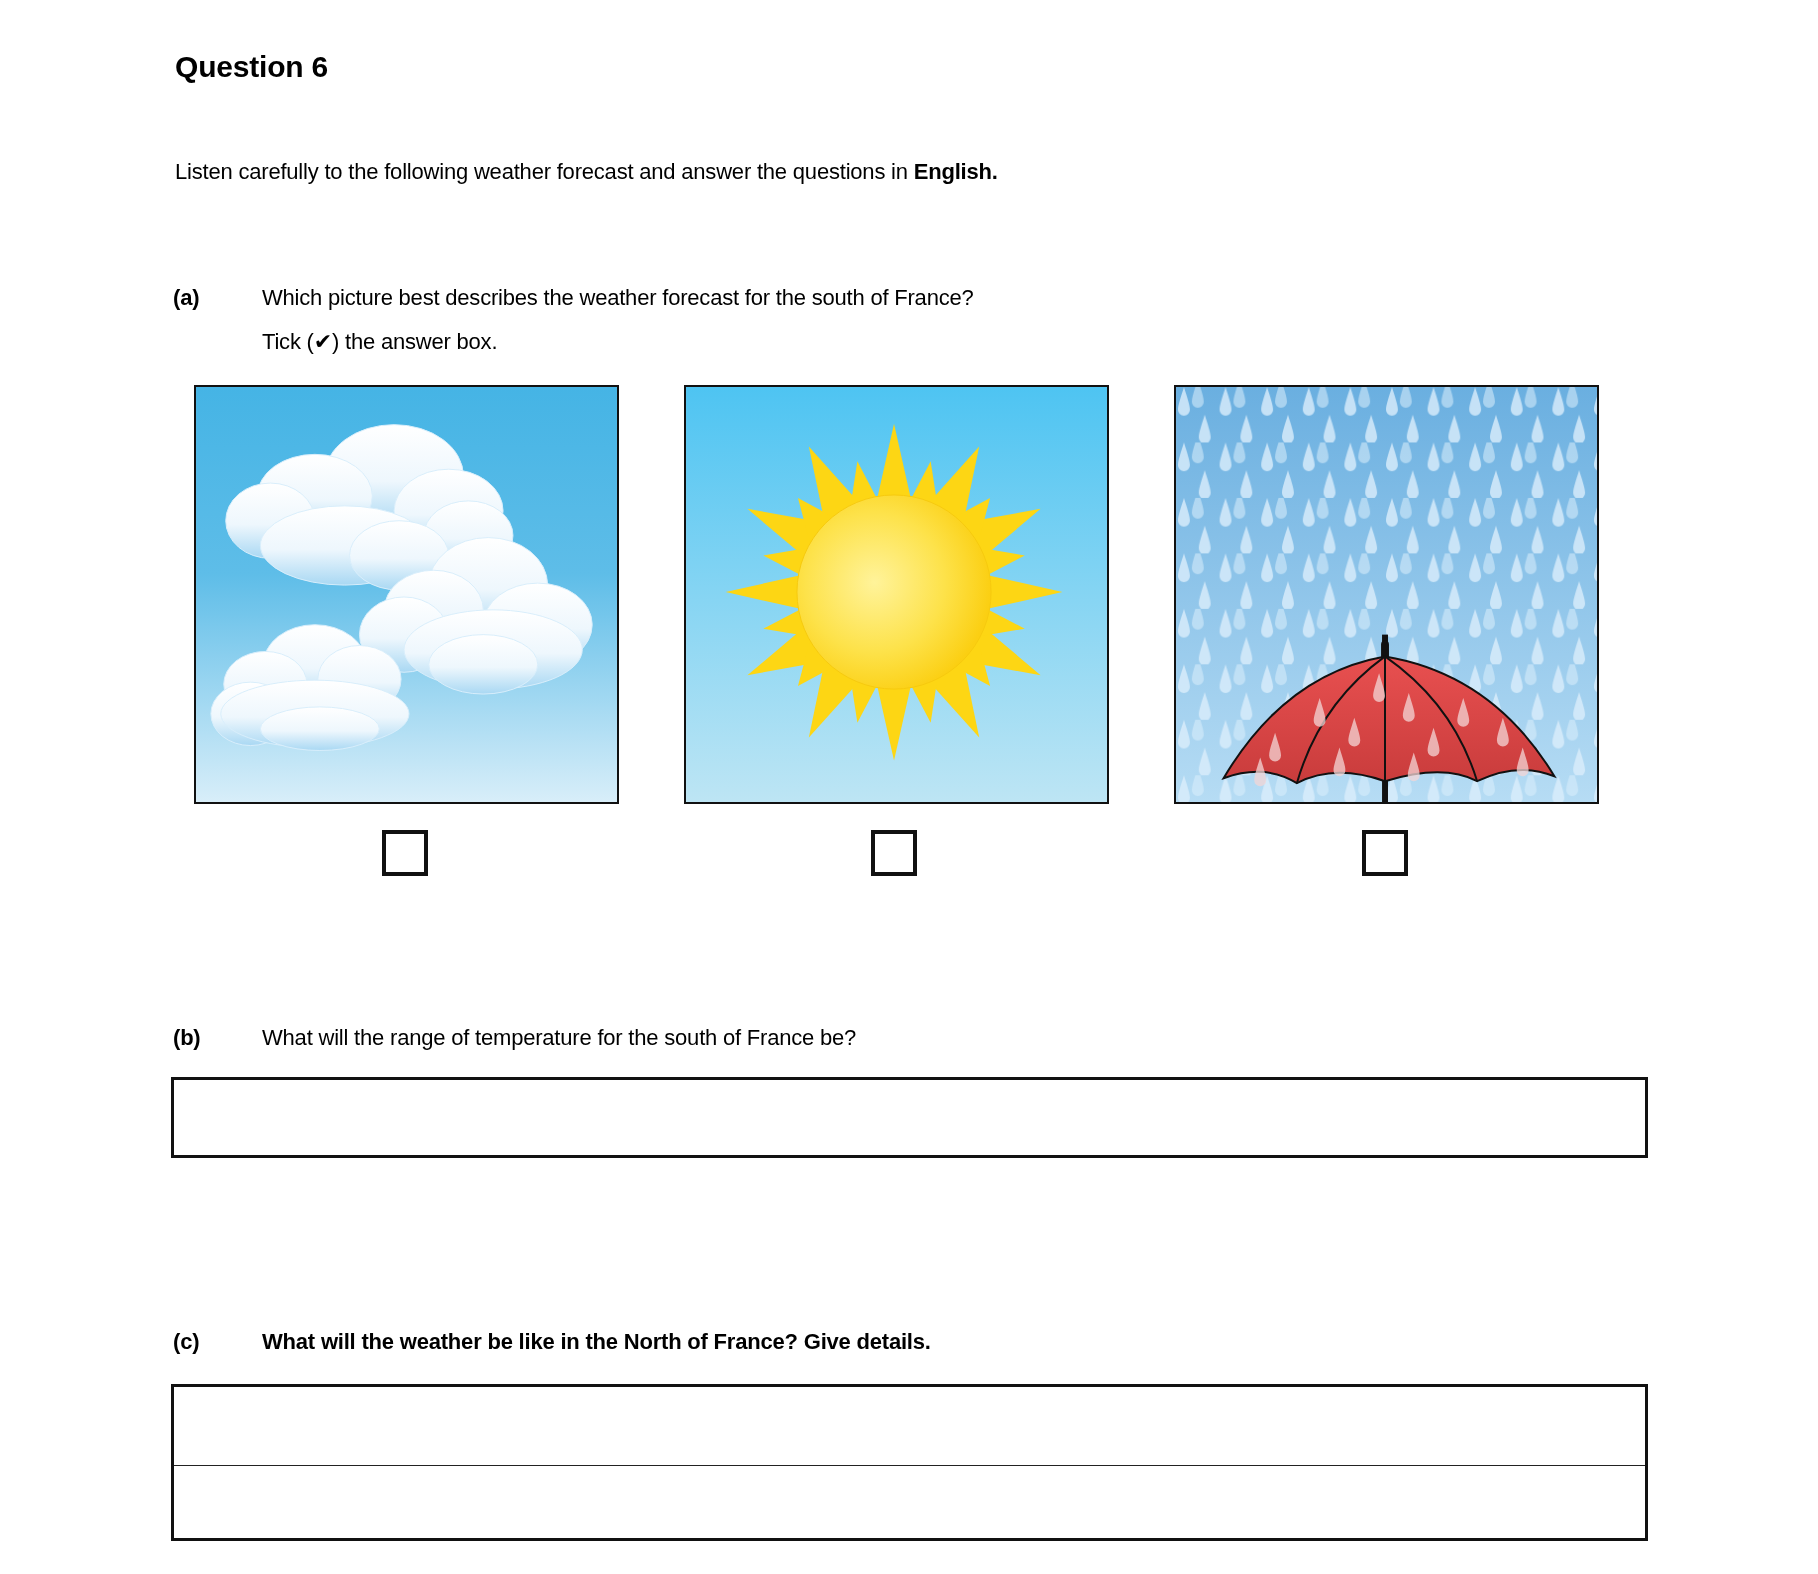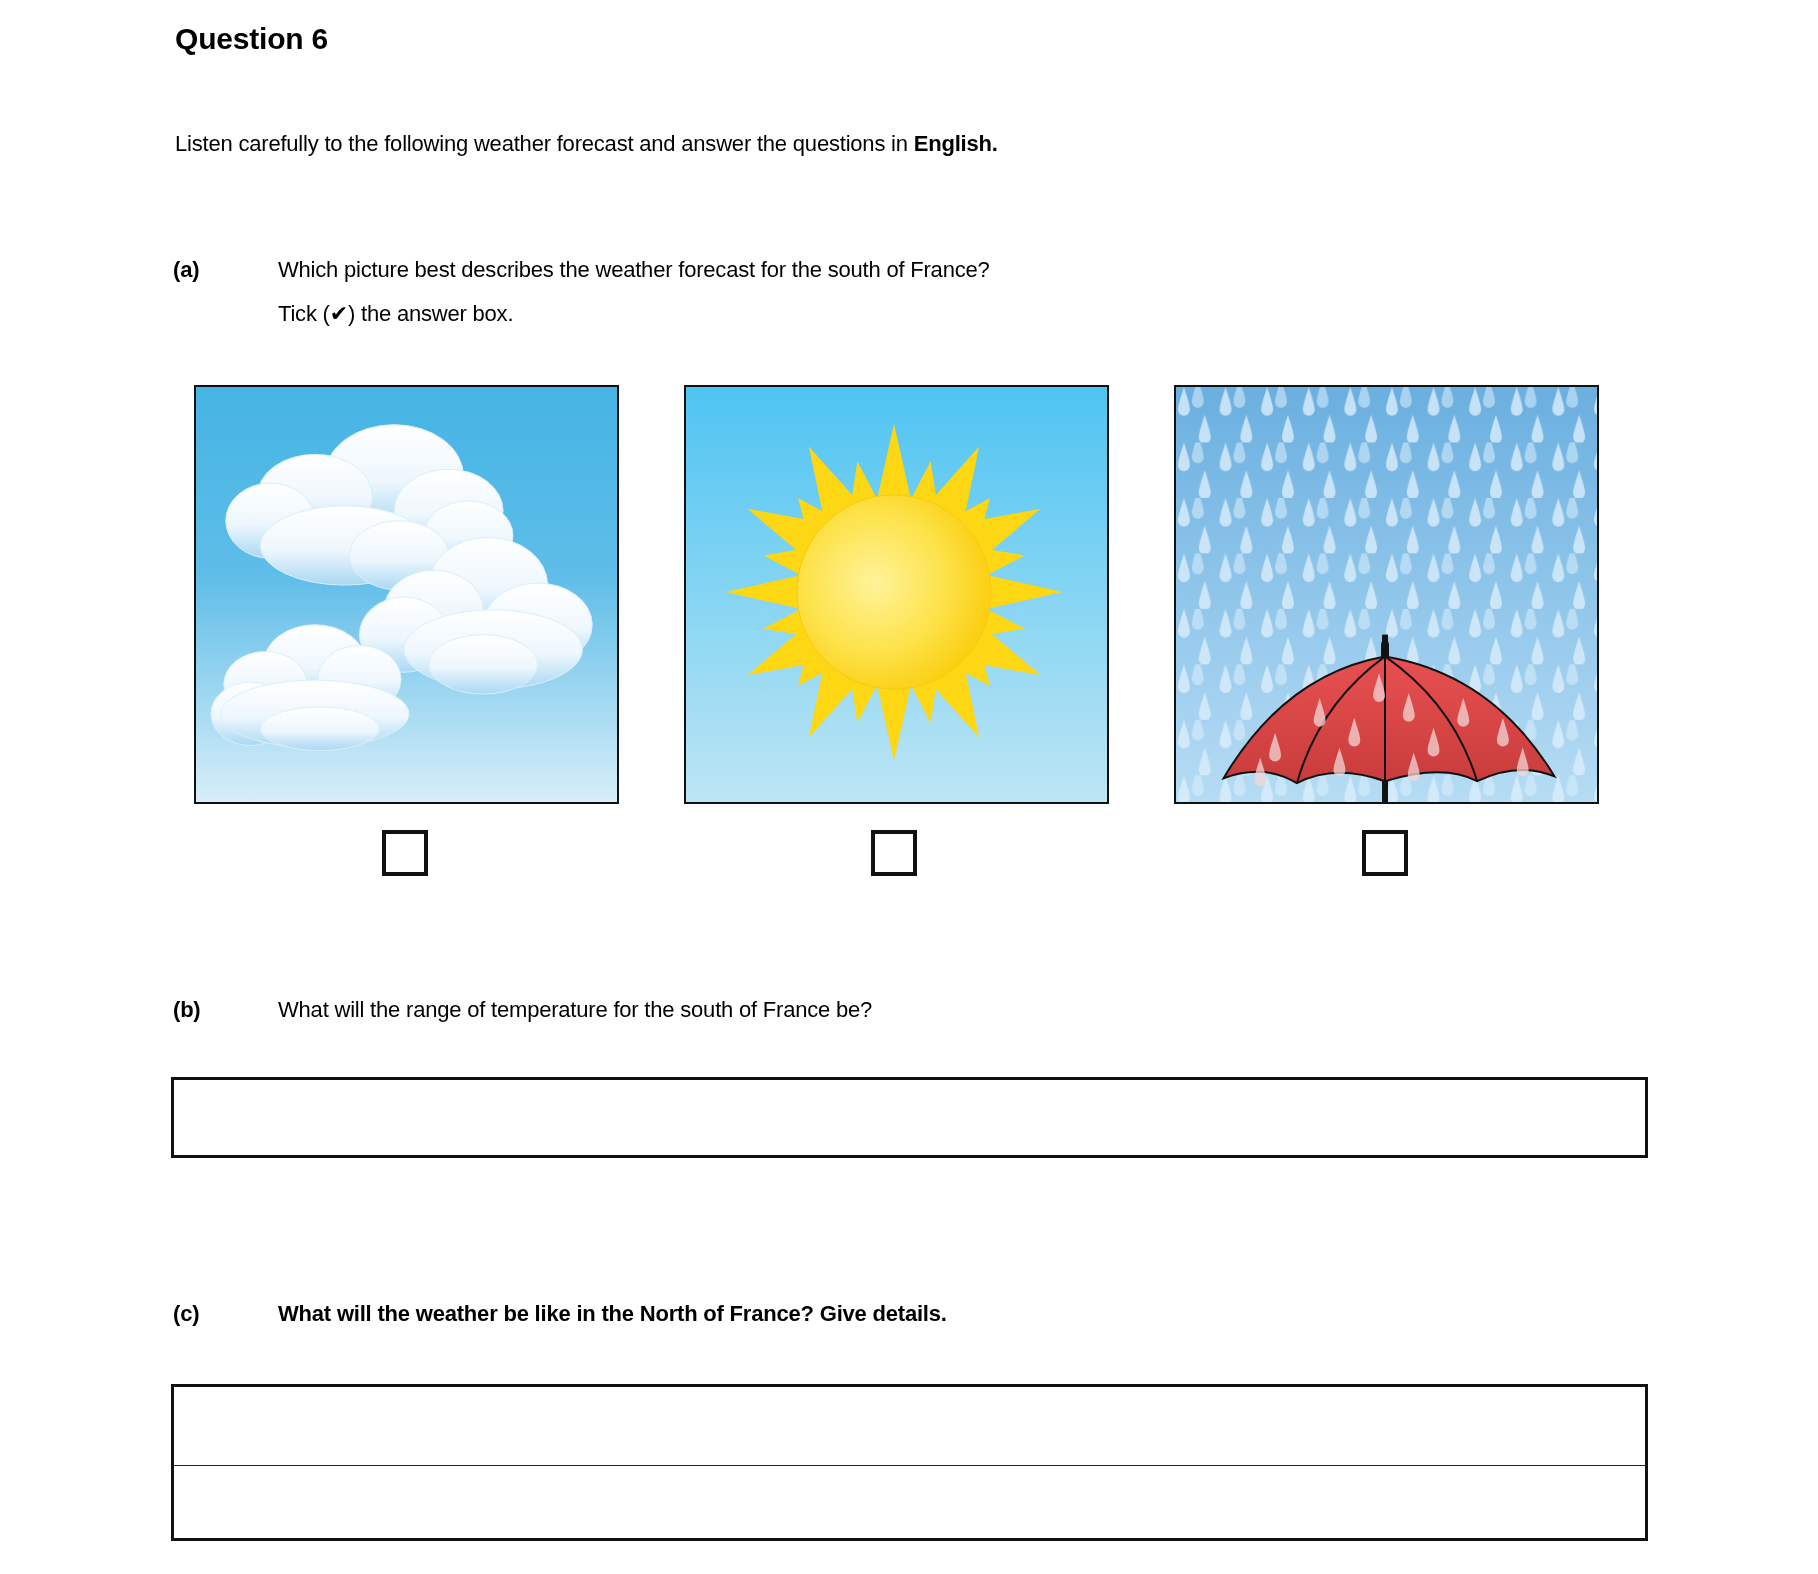--- a/index.html
+++ b/index.html
@@ -1,24 +1,24 @@
 <!DOCTYPE html>
 <html><head>
 <meta charset="utf-8">
 <style>
   html, body { margin: 0; padding: 0; background: #ffffff; }
   body { width: 1818px; height: 1574px; position: relative; overflow: hidden;
          font-family: "Liberation Sans", "DejaVu Sans", sans-serif; color: #000; }
-  .abs { position: absolute; }
+  .abs { position: absolute; margin-top: 28px; }
   .txt { font-size: 22px; line-height: 1; white-space: nowrap; letter-spacing: -0.2px; }
   .bold { font-weight: bold; }
   .qtitle { left: 175px; top: 24px; font-size: 30px; font-weight: bold; }
   .intro { left: 175px; top: 133px; }
   .label { left: 173px; font-weight: bold; }
-  .qtext { left: 278px; }
+  .qtext { left: 262px; }
   .picture { position: absolute; top: 385px; width: 425px; height: 419px; border: 2px solid #111;
              box-sizing: border-box; overflow: hidden; }
   .picture svg { display: block; width: 100%; height: 100%; }
   .tickbox { position: absolute; top: 830px; width: 46px; height: 46px; border: 4px solid #111;
              box-sizing: border-box; background: #fff; cursor: pointer; }
   .answerbox { position: absolute; left: 171px; width: 1477px; border: 3px solid #111;
                box-sizing: border-box; background: #fff; }
   .answer-line { width: 100%; box-sizing: border-box; }
   .answer-line + .answer-line { border-top: 1.5px solid #222; }
 </style>

